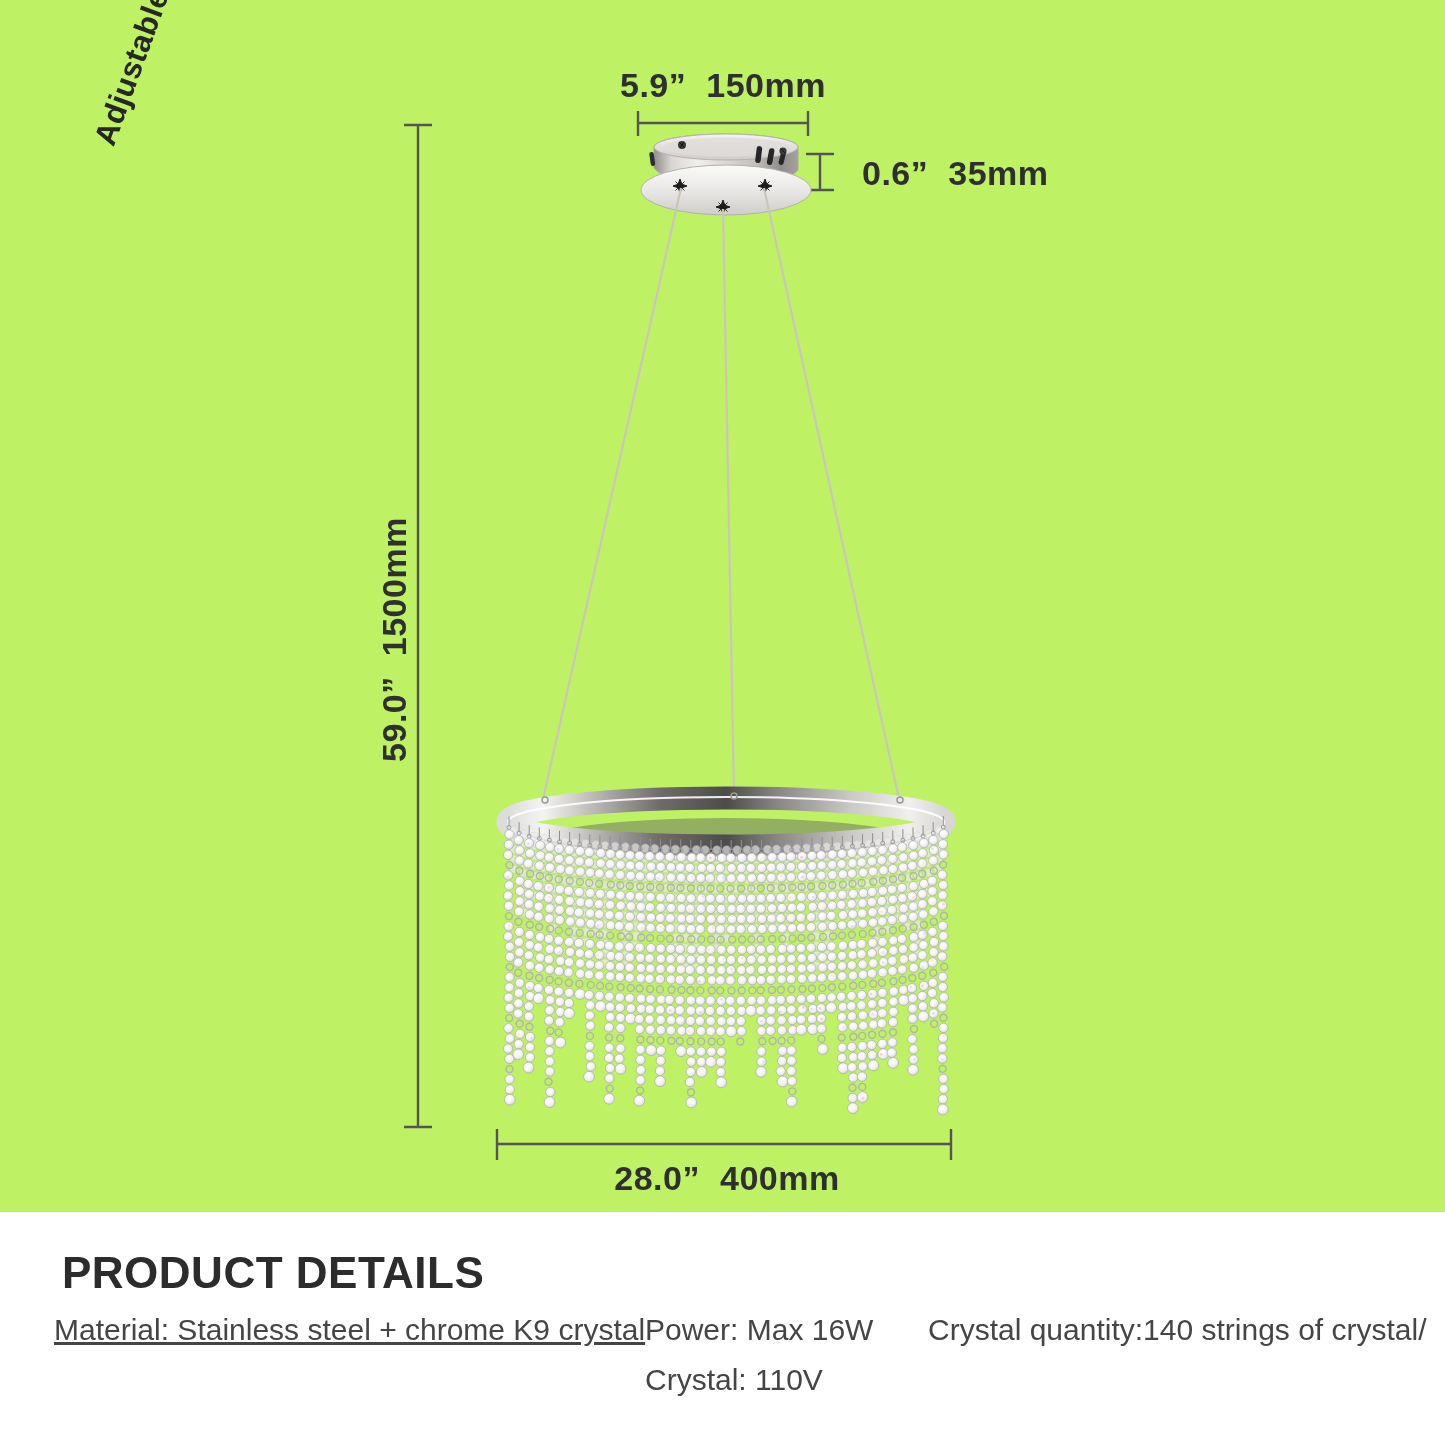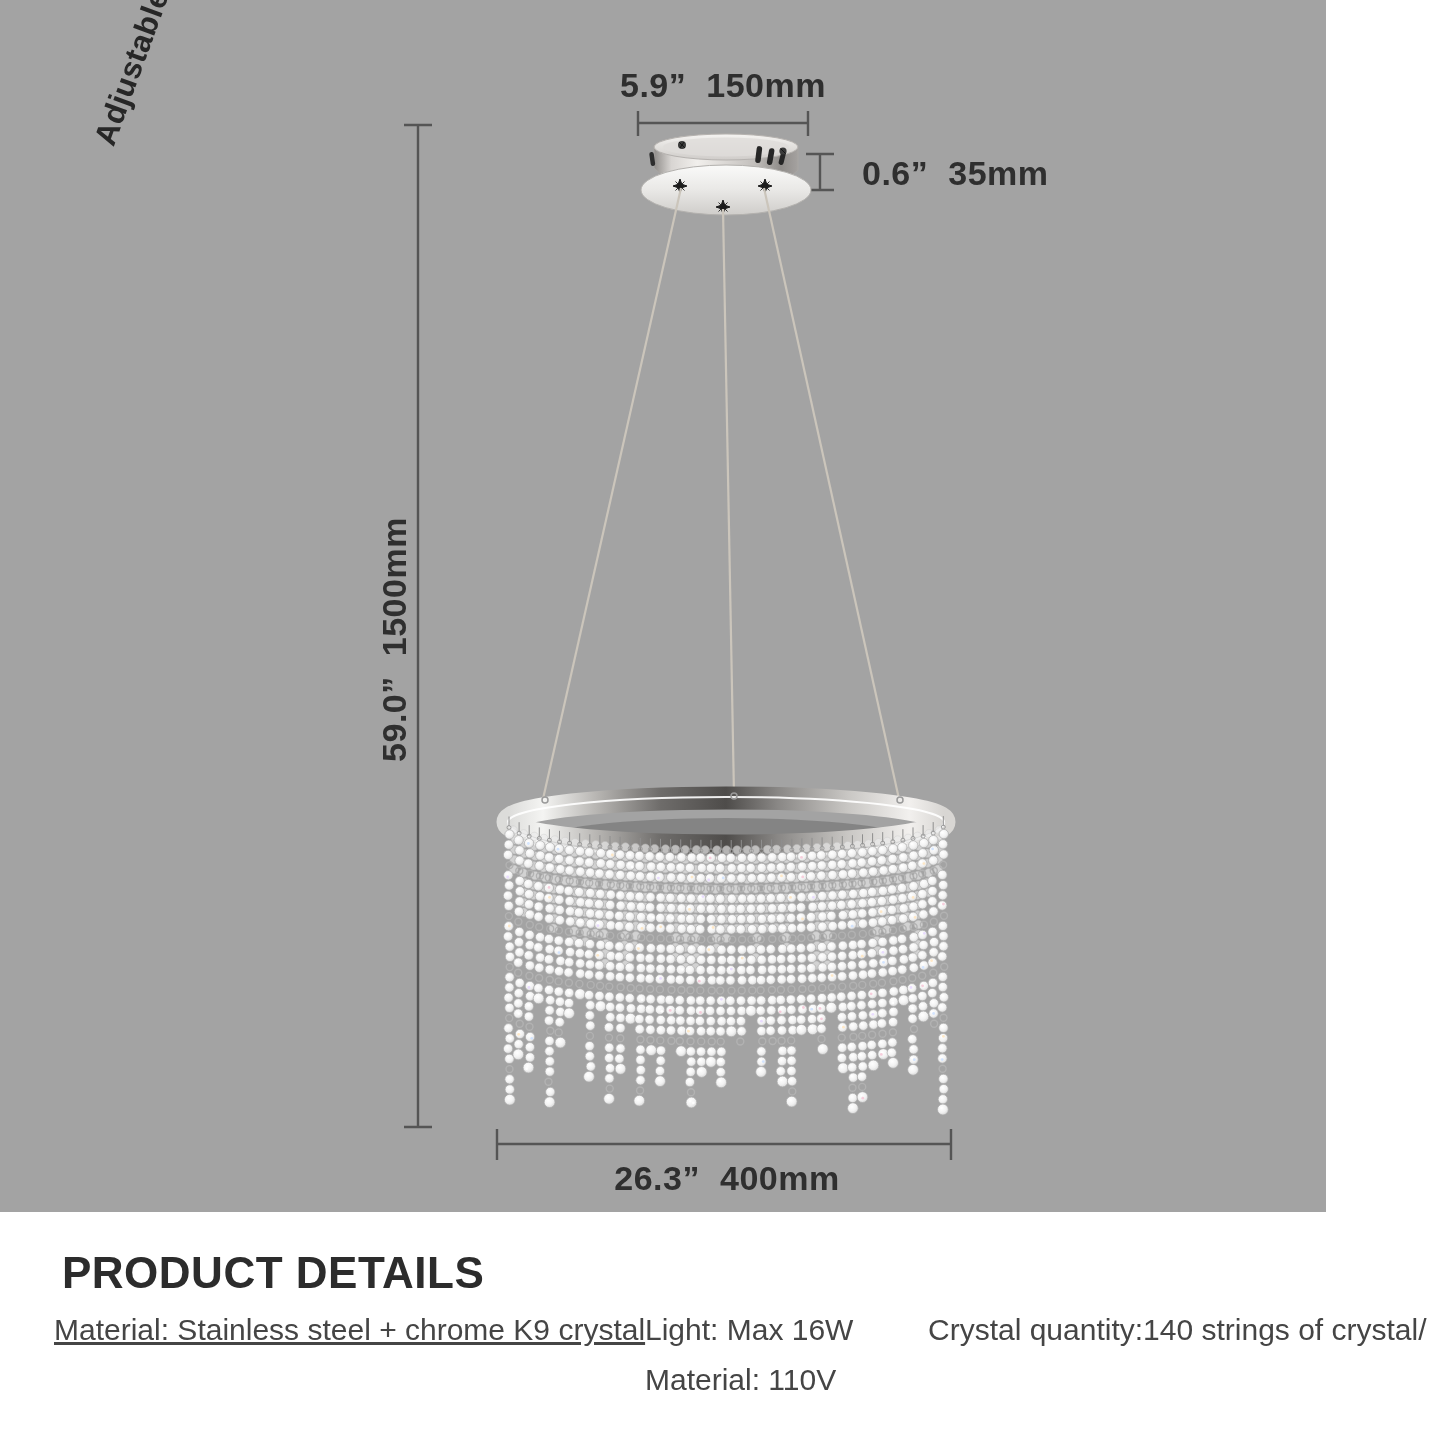--- a/index.html
+++ b/index.html
@@ -1,20 +1,20 @@
 <!DOCTYPE html>
 <html><head>
 <meta charset="utf-8">
 <style>
   html,body{margin:0;padding:0;background:#ffffff;}
   .canvas{
     position:relative;width:1445px;height:1445px;overflow:hidden;
     font-family:"Liberation Sans","DejaVu Sans",sans-serif;background:#ffffff;
   }
-  .diagram{position:absolute;left:0;top:0;width:1326px;height:1212px;background:#a3a3a3;}
+  .diagram{position:absolute;left:0;top:0;width:1445px;height:1212px;background:#bef264;}
   .lamp-svg{position:absolute;left:0;top:0;}
   .dim-label{
     position:absolute;font-weight:700;font-size:34px;color:#2f2f2f;
     white-space:nowrap;letter-spacing:0.5px;
   }
   .dim-label .mm{margin-left:20px;}
   .centered{text-align:center;}
   .label-top{left:523px;top:66px;width:400px;}
   .label-side{left:862px;top:154px;}
   .label-left{left:224px;top:620px;width:340px;transform:rotate(-90deg);transform-origin:center;}
@@ -1862,30 +1862,30 @@
       <span>5.9”</span><span class="mm">150mm</span>
     </div>
     <div class="dim-label label-side">
       <span>0.6”</span><span class="mm">35mm</span>
     </div>
     <div class="label-adjustable">Adjustable height</div>
     <div class="dim-label label-left centered">
       <span>59.0”</span><span class="mm">1500mm</span>
     </div>
     <div class="dim-label label-bottom centered">
-      <span>26.3”</span><span class="mm">400mm</span>
+      <span>28.0”</span><span class="mm">400mm</span>
     </div>
   </div>
 
   <div class="details">
     <h2 class="details-heading">PRODUCT DETAILS</h2>
     <div class="detail-col detail-col-1">
       <div class="detail-line">Material: Stainless steel + chrome K9 crystal</div>
     </div>
     <div class="detail-col detail-col-2">
-      <div class="detail-line">Light: Max 16W</div>
-      <div class="detail-line">Material: 110V</div>
+      <div class="detail-line">Power: Max 16W</div>
+      <div class="detail-line">Crystal: 110V</div>
     </div>
     <div class="detail-col detail-col-3">
       <div class="detail-line">Crystal quantity:140 strings of crystal/</div>
     </div>
   </div>
 </div>
 
 </body></html>

